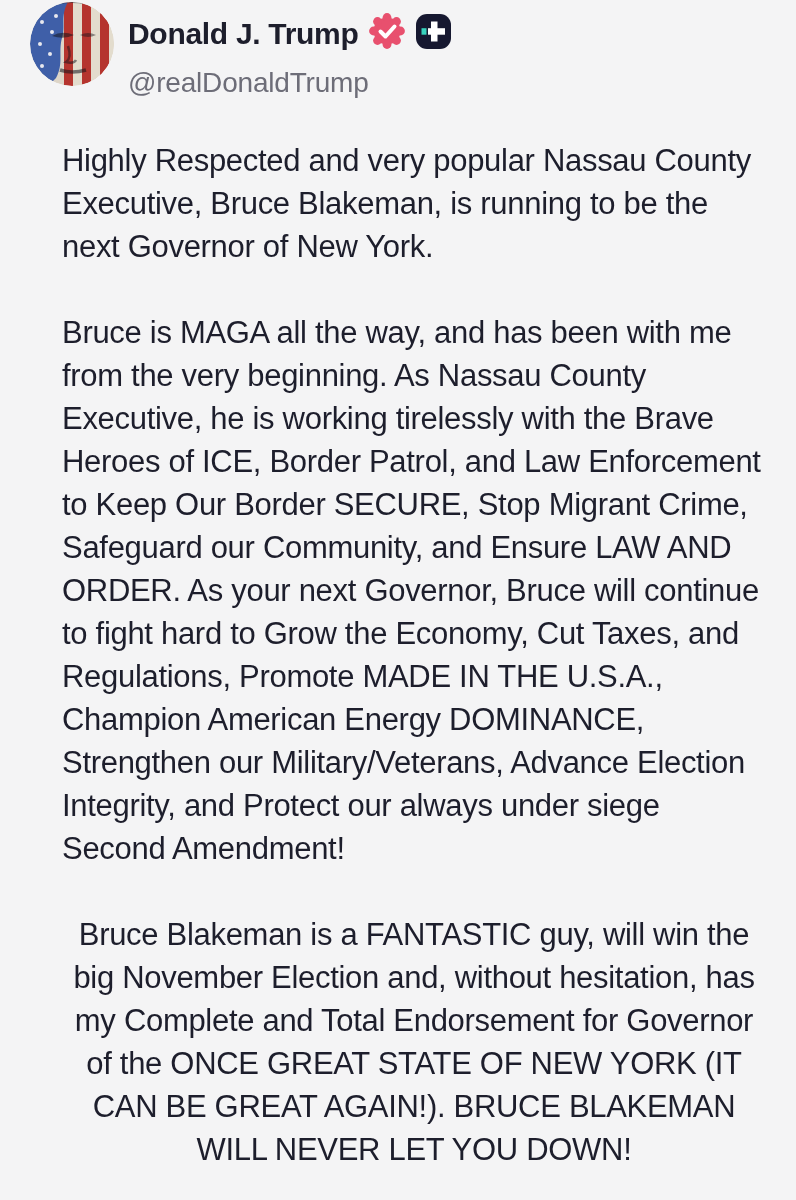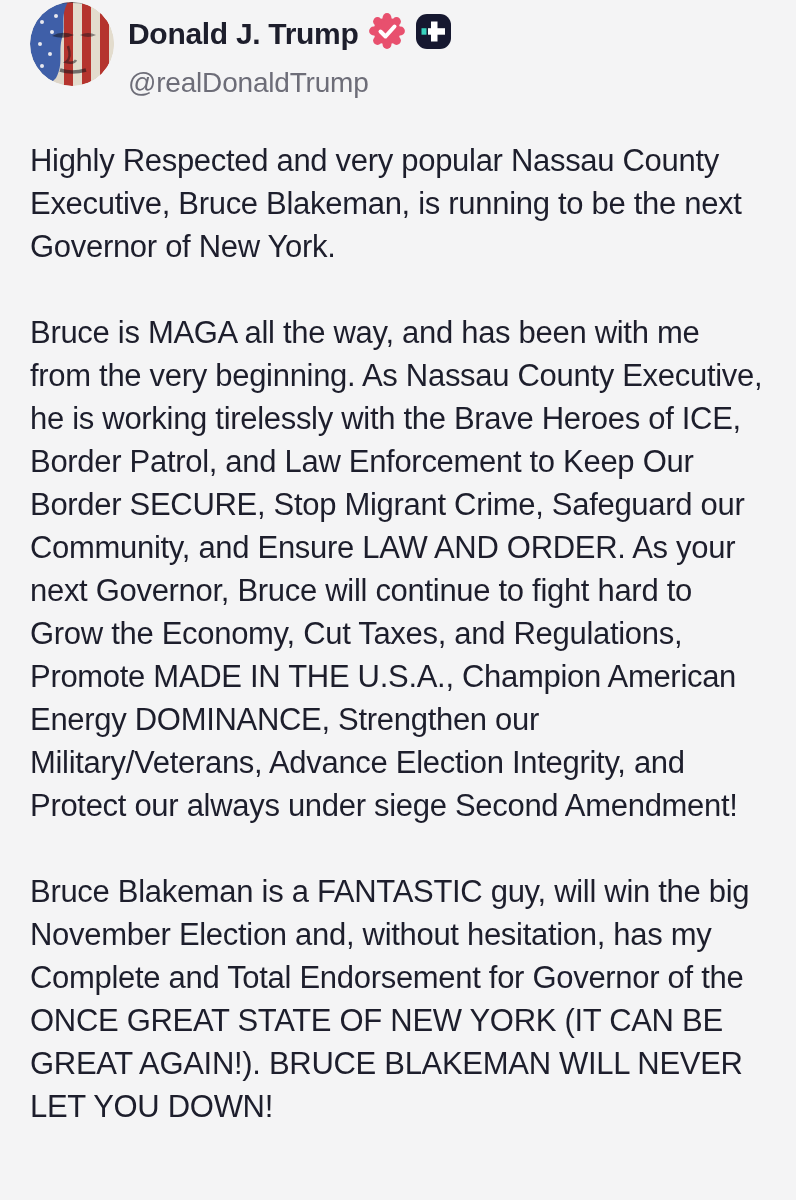--- a/index.html
+++ b/index.html
@@ -54,30 +54,31 @@
   }
   .handle{
     font-size:28px;
     color:var(--handle);
     letter-spacing:-0.2px;
     margin-top:14px;
     line-height:1.1;
   }
   .post-body{
     margin-top:40px;
+    margin-left:32px;
   }
   .post-body p{
     font-size:31px;
     line-height:43px;
     letter-spacing:-0.3px;
     color:var(--text);
     margin:0 0 43px 0;
     max-width:740px;
   }
-  .post-body p:last-child{margin-bottom:0;}
+  .post-body p:last-child{margin-bottom:0;text-align:center;}
 </style>
 </head>
 <body>
 
 <div class="post">
 
   <div class="post-header">
 
     <span class="avatar">
       <svg width="84" height="84" viewBox="0 0 84 84">

